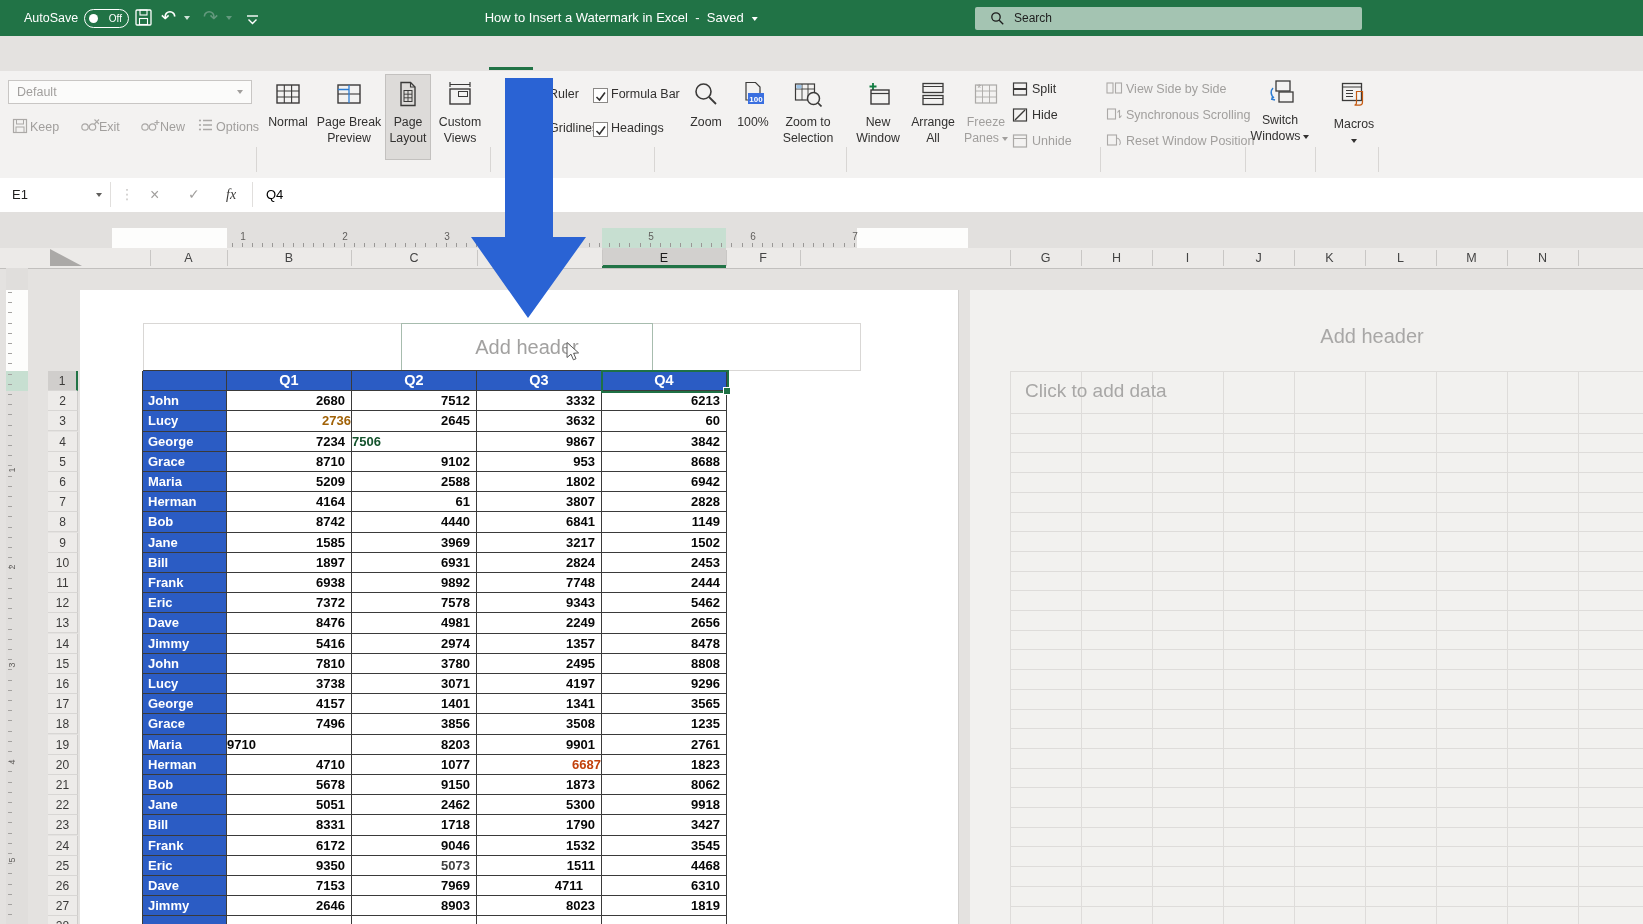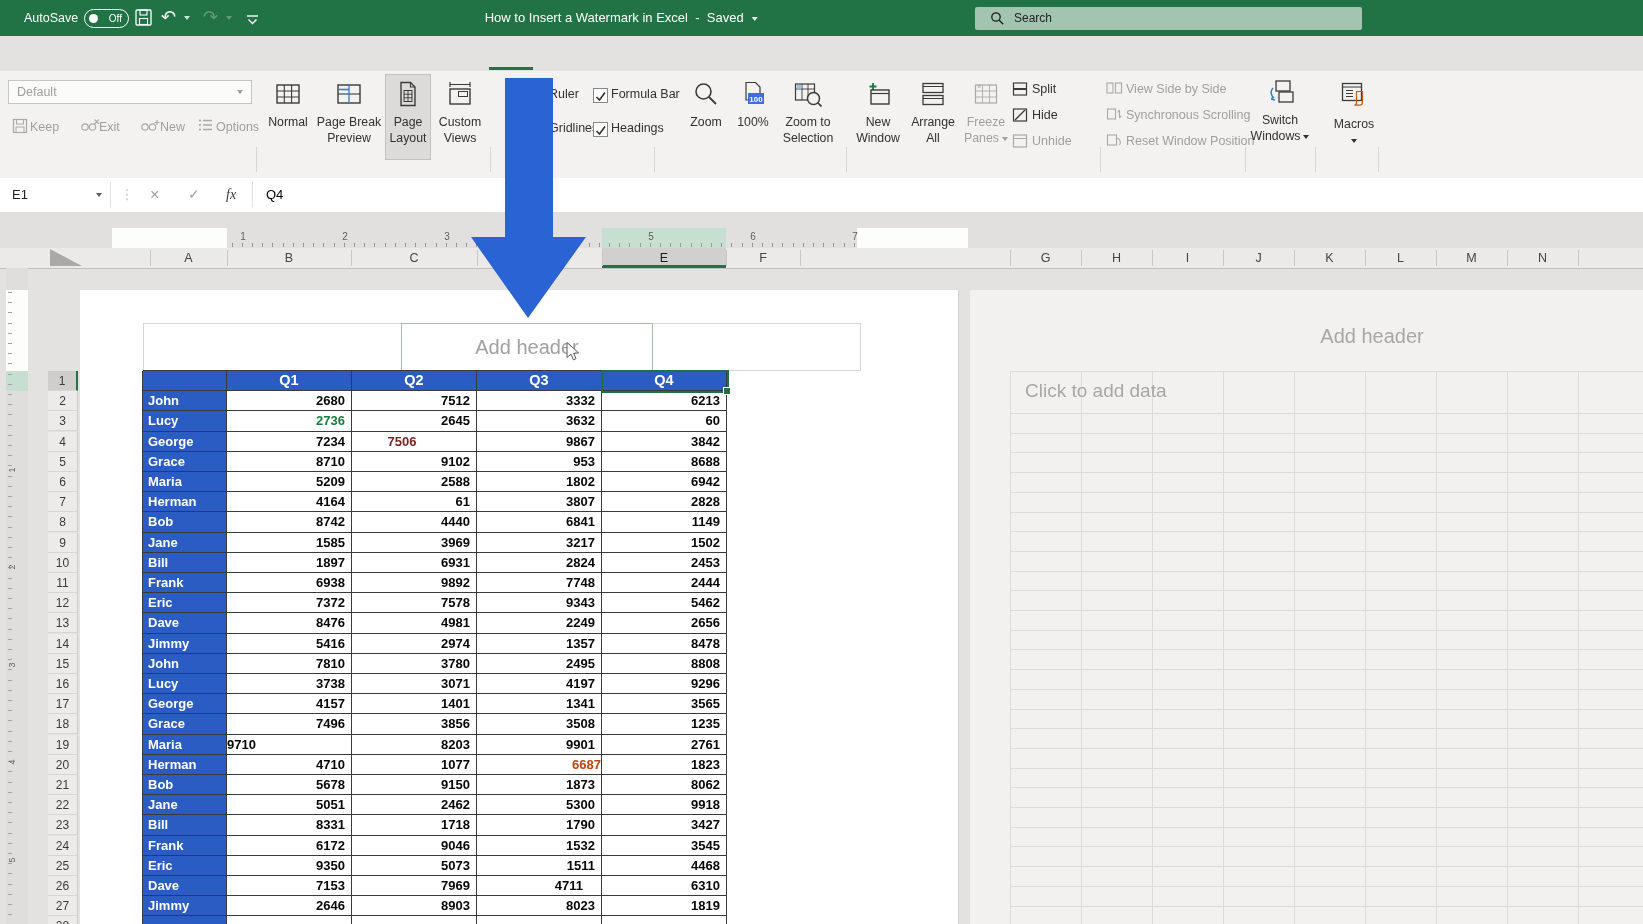--- a/index.html
+++ b/index.html
@@ -564,27 +564,27 @@
       <div style="position: absolute; left: 227px; top: 371px; width: 125px; height: 20.2px; background: rgb(43, 92, 196); border-right: 1px solid rgb(58, 58, 58); border-bottom: 1px solid rgb(58, 58, 58); box-sizing: border-box; color: rgb(255, 255, 255); font-weight: bold; font-size: 14.5px; text-align: center; line-height: 19.2px;">Q1</div>
       <div style="position: absolute; left: 352px; top: 371px; width: 125px; height: 20.2px; background: rgb(43, 92, 196); border-right: 1px solid rgb(58, 58, 58); border-bottom: 1px solid rgb(58, 58, 58); box-sizing: border-box; color: rgb(255, 255, 255); font-weight: bold; font-size: 14.5px; text-align: center; line-height: 19.2px;">Q2</div>
       <div style="position: absolute; left: 477px; top: 371px; width: 125px; height: 20.2px; background: rgb(43, 92, 196); border-right: 1px solid rgb(58, 58, 58); border-bottom: 1px solid rgb(58, 58, 58); box-sizing: border-box; color: rgb(255, 255, 255); font-weight: bold; font-size: 14.5px; text-align: center; line-height: 19.2px;">Q3</div>
       <div style="position: absolute; left: 602px; top: 371px; width: 125px; height: 20.2px; background: rgb(43, 92, 196); border-right: 1px solid rgb(58, 58, 58); border-bottom: 1px solid rgb(58, 58, 58); box-sizing: border-box; color: rgb(255, 255, 255); font-weight: bold; font-size: 14.5px; text-align: center; line-height: 19.2px;">Q4</div>
       <div style="position: absolute; left: 143px; top: 391.2px; width: 84px; height: 20.2px; background: rgb(43, 92, 196); border-right: 1px solid rgb(58, 58, 58); border-bottom: 1px solid rgb(58, 58, 58); box-sizing: border-box; color: rgb(255, 255, 255); font-weight: bold; font-size: 13px; padding-left: 5px; line-height: 19.2px;">John</div>
       <div style="position: absolute; left: 227px; top: 391.2px; width: 125px; height: 20.2px; background: rgb(255, 255, 255); border-right: 1px solid rgb(58, 58, 58); border-bottom: 1px solid rgb(58, 58, 58); box-sizing: border-box; color: rgb(6, 6, 6); font-weight: bold; font-size: 13px; text-align: right; padding-right: 6px; line-height: 19.2px;">2680</div>
       <div style="position: absolute; left: 352px; top: 391.2px; width: 125px; height: 20.2px; background: rgb(255, 255, 255); border-right: 1px solid rgb(58, 58, 58); border-bottom: 1px solid rgb(58, 58, 58); box-sizing: border-box; color: rgb(6, 6, 6); font-weight: bold; font-size: 13px; text-align: right; padding-right: 6px; line-height: 19.2px;">7512</div>
       <div style="position: absolute; left: 477px; top: 391.2px; width: 125px; height: 20.2px; background: rgb(255, 255, 255); border-right: 1px solid rgb(58, 58, 58); border-bottom: 1px solid rgb(58, 58, 58); box-sizing: border-box; color: rgb(6, 6, 6); font-weight: bold; font-size: 13px; text-align: right; padding-right: 6px; line-height: 19.2px;">3332</div>
       <div style="position: absolute; left: 602px; top: 391.2px; width: 125px; height: 20.2px; background: rgb(255, 255, 255); border-right: 1px solid rgb(58, 58, 58); border-bottom: 1px solid rgb(58, 58, 58); box-sizing: border-box; color: rgb(6, 6, 6); font-weight: bold; font-size: 13px; text-align: right; padding-right: 6px; line-height: 19.2px;">6213</div>
       <div style="position: absolute; left: 143px; top: 411.4px; width: 84px; height: 20.2px; background: rgb(43, 92, 196); border-right: 1px solid rgb(58, 58, 58); border-bottom: 1px solid rgb(58, 58, 58); box-sizing: border-box; color: rgb(255, 255, 255); font-weight: bold; font-size: 13px; padding-left: 5px; line-height: 19.2px;">Lucy</div>
-      <div style="position: absolute; left: 227px; top: 411.4px; width: 125px; height: 20.2px; background: rgb(255, 255, 255); border-right: 1px solid rgb(58, 58, 58); border-bottom: 1px solid rgb(58, 58, 58); box-sizing: border-box; color: #15803d; font-weight: bold; font-size: 13px; text-align: right; padding-right: 6px; line-height: 19.2px;">2736</div>
+      <div style="position: absolute; left: 227px; top: 411.4px; width: 125px; height: 20.2px; background: rgb(255, 255, 255); border-right: 1px solid rgb(58, 58, 58); border-bottom: 1px solid rgb(58, 58, 58); box-sizing: border-box; color: #a16207; font-weight: bold; font-size: 13px; text-align: right; line-height: 19.2px;">2736</div>
       <div style="position: absolute; left: 352px; top: 411.4px; width: 125px; height: 20.2px; background: rgb(255, 255, 255); border-right: 1px solid rgb(58, 58, 58); border-bottom: 1px solid rgb(58, 58, 58); box-sizing: border-box; color: rgb(6, 6, 6); font-weight: bold; font-size: 13px; text-align: right; padding-right: 6px; line-height: 19.2px;">2645</div>
       <div style="position: absolute; left: 477px; top: 411.4px; width: 125px; height: 20.2px; background: rgb(255, 255, 255); border-right: 1px solid rgb(58, 58, 58); border-bottom: 1px solid rgb(58, 58, 58); box-sizing: border-box; color: rgb(6, 6, 6); font-weight: bold; font-size: 13px; text-align: right; padding-right: 6px; line-height: 19.2px;">3632</div>
       <div style="position: absolute; left: 602px; top: 411.4px; width: 125px; height: 20.2px; background: rgb(255, 255, 255); border-right: 1px solid rgb(58, 58, 58); border-bottom: 1px solid rgb(58, 58, 58); box-sizing: border-box; color: rgb(6, 6, 6); font-weight: bold; font-size: 13px; text-align: right; padding-right: 6px; line-height: 19.2px;">60</div>
       <div style="position: absolute; left: 143px; top: 431.6px; width: 84px; height: 20.2px; background: rgb(43, 92, 196); border-right: 1px solid rgb(58, 58, 58); border-bottom: 1px solid rgb(58, 58, 58); box-sizing: border-box; color: rgb(255, 255, 255); font-weight: bold; font-size: 13px; padding-left: 5px; line-height: 19.2px;">George</div>
       <div style="position: absolute; left: 227px; top: 431.6px; width: 125px; height: 20.2px; background: rgb(255, 255, 255); border-right: 1px solid rgb(58, 58, 58); border-bottom: 1px solid rgb(58, 58, 58); box-sizing: border-box; color: rgb(6, 6, 6); font-weight: bold; font-size: 13px; text-align: right; padding-right: 6px; line-height: 19.2px;">7234</div>
-      <div style="position: absolute; left: 352px; top: 431.6px; width: 125px; height: 20.2px; background: rgb(255, 255, 255); border-right: 1px solid rgb(58, 58, 58); border-bottom: 1px solid rgb(58, 58, 58); box-sizing: border-box; color: #7f1d1d; font-weight: bold; font-size: 13px; text-align: center; padding-right: 24px; line-height: 19.2px;">7506</div>
+      <div style="position: absolute; left: 352px; top: 431.6px; width: 125px; height: 20.2px; background: rgb(255, 255, 255); border-right: 1px solid rgb(58, 58, 58); border-bottom: 1px solid rgb(58, 58, 58); box-sizing: border-box; color: #14532d; font-weight: bold; font-size: 13px; text-align: left; padding-right: 24px; line-height: 19.2px;">7506</div>
       <div style="position: absolute; left: 477px; top: 431.6px; width: 125px; height: 20.2px; background: rgb(255, 255, 255); border-right: 1px solid rgb(58, 58, 58); border-bottom: 1px solid rgb(58, 58, 58); box-sizing: border-box; color: rgb(6, 6, 6); font-weight: bold; font-size: 13px; text-align: right; padding-right: 6px; line-height: 19.2px;">9867</div>
       <div style="position: absolute; left: 602px; top: 431.6px; width: 125px; height: 20.2px; background: rgb(255, 255, 255); border-right: 1px solid rgb(58, 58, 58); border-bottom: 1px solid rgb(58, 58, 58); box-sizing: border-box; color: rgb(6, 6, 6); font-weight: bold; font-size: 13px; text-align: right; padding-right: 6px; line-height: 19.2px;">3842</div>
       <div style="position: absolute; left: 143px; top: 451.8px; width: 84px; height: 20.2px; background: rgb(43, 92, 196); border-right: 1px solid rgb(58, 58, 58); border-bottom: 1px solid rgb(58, 58, 58); box-sizing: border-box; color: rgb(255, 255, 255); font-weight: bold; font-size: 13px; padding-left: 5px; line-height: 19.2px;">Grace</div>
       <div style="position: absolute; left: 227px; top: 451.8px; width: 125px; height: 20.2px; background: rgb(255, 255, 255); border-right: 1px solid rgb(58, 58, 58); border-bottom: 1px solid rgb(58, 58, 58); box-sizing: border-box; color: rgb(6, 6, 6); font-weight: bold; font-size: 13px; text-align: right; padding-right: 6px; line-height: 19.2px;">8710</div>
       <div style="position: absolute; left: 352px; top: 451.8px; width: 125px; height: 20.2px; background: rgb(255, 255, 255); border-right: 1px solid rgb(58, 58, 58); border-bottom: 1px solid rgb(58, 58, 58); box-sizing: border-box; color: rgb(6, 6, 6); font-weight: bold; font-size: 13px; text-align: right; padding-right: 6px; line-height: 19.2px;">9102</div>
       <div style="position: absolute; left: 477px; top: 451.8px; width: 125px; height: 20.2px; background: rgb(255, 255, 255); border-right: 1px solid rgb(58, 58, 58); border-bottom: 1px solid rgb(58, 58, 58); box-sizing: border-box; color: rgb(6, 6, 6); font-weight: bold; font-size: 13px; text-align: right; padding-right: 6px; line-height: 19.2px;">953</div>
       <div style="position: absolute; left: 602px; top: 451.8px; width: 125px; height: 20.2px; background: rgb(255, 255, 255); border-right: 1px solid rgb(58, 58, 58); border-bottom: 1px solid rgb(58, 58, 58); box-sizing: border-box; color: rgb(6, 6, 6); font-weight: bold; font-size: 13px; text-align: right; padding-right: 6px; line-height: 19.2px;">8688</div>
       <div style="position: absolute; left: 143px; top: 472px; width: 84px; height: 20.2px; background: rgb(43, 92, 196); border-right: 1px solid rgb(58, 58, 58); border-bottom: 1px solid rgb(58, 58, 58); box-sizing: border-box; color: rgb(255, 255, 255); font-weight: bold; font-size: 13px; padding-left: 5px; line-height: 19.2px;">Maria</div>
       <div style="position: absolute; left: 227px; top: 472px; width: 125px; height: 20.2px; background: rgb(255, 255, 255); border-right: 1px solid rgb(58, 58, 58); border-bottom: 1px solid rgb(58, 58, 58); box-sizing: border-box; color: rgb(6, 6, 6); font-weight: bold; font-size: 13px; text-align: right; padding-right: 6px; line-height: 19.2px;">5209</div>
       <div style="position: absolute; left: 352px; top: 472px; width: 125px; height: 20.2px; background: rgb(255, 255, 255); border-right: 1px solid rgb(58, 58, 58); border-bottom: 1px solid rgb(58, 58, 58); box-sizing: border-box; color: rgb(6, 6, 6); font-weight: bold; font-size: 13px; text-align: right; padding-right: 6px; line-height: 19.2px;">2588</div>
@@ -675,21 +675,21 @@
       <div style="position: absolute; left: 352px; top: 815.4px; width: 125px; height: 20.2px; background: rgb(255, 255, 255); border-right: 1px solid rgb(58, 58, 58); border-bottom: 1px solid rgb(58, 58, 58); box-sizing: border-box; color: rgb(6, 6, 6); font-weight: bold; font-size: 13px; text-align: right; padding-right: 6px; line-height: 19.2px;">1718</div>
       <div style="position: absolute; left: 477px; top: 815.4px; width: 125px; height: 20.2px; background: rgb(255, 255, 255); border-right: 1px solid rgb(58, 58, 58); border-bottom: 1px solid rgb(58, 58, 58); box-sizing: border-box; color: rgb(6, 6, 6); font-weight: bold; font-size: 13px; text-align: right; padding-right: 6px; line-height: 19.2px;">1790</div>
       <div style="position: absolute; left: 602px; top: 815.4px; width: 125px; height: 20.2px; background: rgb(255, 255, 255); border-right: 1px solid rgb(58, 58, 58); border-bottom: 1px solid rgb(58, 58, 58); box-sizing: border-box; color: rgb(6, 6, 6); font-weight: bold; font-size: 13px; text-align: right; padding-right: 6px; line-height: 19.2px;">3427</div>
       <div style="position: absolute; left: 143px; top: 835.6px; width: 84px; height: 20.2px; background: rgb(43, 92, 196); border-right: 1px solid rgb(58, 58, 58); border-bottom: 1px solid rgb(58, 58, 58); box-sizing: border-box; color: rgb(255, 255, 255); font-weight: bold; font-size: 13px; padding-left: 5px; line-height: 19.2px;">Frank</div>
       <div style="position: absolute; left: 227px; top: 835.6px; width: 125px; height: 20.2px; background: rgb(255, 255, 255); border-right: 1px solid rgb(58, 58, 58); border-bottom: 1px solid rgb(58, 58, 58); box-sizing: border-box; color: rgb(6, 6, 6); font-weight: bold; font-size: 13px; text-align: right; padding-right: 6px; line-height: 19.2px; padding-left: 40px;">6172</div>
       <div style="position: absolute; left: 352px; top: 835.6px; width: 125px; height: 20.2px; background: rgb(255, 255, 255); border-right: 1px solid rgb(58, 58, 58); border-bottom: 1px solid rgb(58, 58, 58); box-sizing: border-box; color: rgb(6, 6, 6); font-weight: bold; font-size: 13px; text-align: right; padding-right: 6px; line-height: 19.2px;">9046</div>
       <div style="position: absolute; left: 477px; top: 835.6px; width: 125px; height: 20.2px; background: rgb(255, 255, 255); border-right: 1px solid rgb(58, 58, 58); border-bottom: 1px solid rgb(58, 58, 58); box-sizing: border-box; color: rgb(6, 6, 6); font-weight: bold; font-size: 13px; text-align: right; padding-right: 6px; line-height: 19.2px;">1532</div>
       <div style="position: absolute; left: 602px; top: 835.6px; width: 125px; height: 20.2px; background: rgb(255, 255, 255); border-right: 1px solid rgb(58, 58, 58); border-bottom: 1px solid rgb(58, 58, 58); box-sizing: border-box; color: rgb(6, 6, 6); font-weight: bold; font-size: 13px; text-align: right; padding-right: 6px; line-height: 19.2px;">3545</div>
       <div style="position: absolute; left: 143px; top: 855.8px; width: 84px; height: 20.2px; background: rgb(43, 92, 196); border-right: 1px solid rgb(58, 58, 58); border-bottom: 1px solid rgb(58, 58, 58); box-sizing: border-box; color: rgb(255, 255, 255); font-weight: bold; font-size: 13px; padding-left: 5px; line-height: 19.2px;">Eric</div>
       <div style="position: absolute; left: 227px; top: 855.8px; width: 125px; height: 20.2px; background: rgb(255, 255, 255); border-right: 1px solid rgb(58, 58, 58); border-bottom: 1px solid rgb(58, 58, 58); box-sizing: border-box; color: rgb(6, 6, 6); font-weight: bold; font-size: 13px; text-align: right; padding-right: 6px; line-height: 19.2px;">9350</div>
-      <div style="position: absolute; left: 352px; top: 855.8px; width: 125px; height: 20.2px; background: rgb(255, 255, 255); border-right: 1px solid rgb(58, 58, 58); border-bottom: 1px solid rgb(58, 58, 58); box-sizing: border-box; color: #000000; font-weight: bold; font-size: 13px; text-align: right; padding-right: 6px; line-height: 19.2px;">5073</div>
+      <div style="position: absolute; left: 352px; top: 855.8px; width: 125px; height: 20.2px; background: rgb(255, 255, 255); border-right: 1px solid rgb(58, 58, 58); border-bottom: 1px solid rgb(58, 58, 58); box-sizing: border-box; color: #404040; font-weight: bold; font-size: 13px; text-align: right; padding-right: 6px; line-height: 19.2px;">5073</div>
       <div style="position: absolute; left: 477px; top: 855.8px; width: 125px; height: 20.2px; background: rgb(255, 255, 255); border-right: 1px solid rgb(58, 58, 58); border-bottom: 1px solid rgb(58, 58, 58); box-sizing: border-box; color: rgb(6, 6, 6); font-weight: bold; font-size: 13px; text-align: right; padding-right: 6px; line-height: 19.2px;">1511</div>
       <div style="position: absolute; left: 602px; top: 855.8px; width: 125px; height: 20.2px; background: rgb(255, 255, 255); border-right: 1px solid rgb(58, 58, 58); border-bottom: 1px solid rgb(58, 58, 58); box-sizing: border-box; color: rgb(6, 6, 6); font-weight: bold; font-size: 13px; text-align: right; padding-right: 6px; line-height: 19.2px;">4468</div>
       <div style="position: absolute; left: 143px; top: 876px; width: 84px; height: 20.2px; background: rgb(43, 92, 196); border-right: 1px solid rgb(58, 58, 58); border-bottom: 1px solid rgb(58, 58, 58); box-sizing: border-box; color: rgb(255, 255, 255); font-weight: bold; font-size: 13px; padding-left: 5px; line-height: 19.2px;">Dave</div>
       <div style="position: absolute; left: 227px; top: 876px; width: 125px; height: 20.2px; background: rgb(255, 255, 255); border-right: 1px solid rgb(58, 58, 58); border-bottom: 1px solid rgb(58, 58, 58); box-sizing: border-box; color: rgb(6, 6, 6); font-weight: bold; font-size: 13px; text-align: right; padding-right: 6px; line-height: 19.2px;">7153</div>
       <div style="position: absolute; left: 352px; top: 876px; width: 125px; height: 20.2px; background: rgb(255, 255, 255); border-right: 1px solid rgb(58, 58, 58); border-bottom: 1px solid rgb(58, 58, 58); box-sizing: border-box; color: rgb(6, 6, 6); font-weight: bold; font-size: 13px; text-align: right; padding-right: 6px; line-height: 19.2px;">7969</div>
       <div style="position: absolute; left: 477px; top: 876px; width: 125px; height: 20.2px; background: rgb(255, 255, 255); border-right: 1px solid rgb(58, 58, 58); border-bottom: 1px solid rgb(58, 58, 58); box-sizing: border-box; color: rgb(6, 6, 6); font-weight: bold; font-size: 13px; text-align: right; padding-right: 18px; line-height: 19.2px;">4711</div>
       <div style="position: absolute; left: 602px; top: 876px; width: 125px; height: 20.2px; background: rgb(255, 255, 255); border-right: 1px solid rgb(58, 58, 58); border-bottom: 1px solid rgb(58, 58, 58); box-sizing: border-box; color: rgb(6, 6, 6); font-weight: bold; font-size: 13px; text-align: right; padding-right: 6px; line-height: 19.2px;">6310</div>
       <div style="position: absolute; left: 143px; top: 896.2px; width: 84px; height: 20.2px; background: rgb(43, 92, 196); border-right: 1px solid rgb(58, 58, 58); border-bottom: 1px solid rgb(58, 58, 58); box-sizing: border-box; color: rgb(255, 255, 255); font-weight: bold; font-size: 13px; padding-left: 5px; line-height: 19.2px;">Jimmy</div>
       <div style="position: absolute; left: 227px; top: 896.2px; width: 125px; height: 20.2px; background: rgb(255, 255, 255); border-right: 1px solid rgb(58, 58, 58); border-bottom: 1px solid rgb(58, 58, 58); box-sizing: border-box; color: rgb(6, 6, 6); font-weight: bold; font-size: 13px; text-align: right; padding-right: 6px; line-height: 19.2px;">2646</div>
       <div style="position: absolute; left: 352px; top: 896.2px; width: 125px; height: 20.2px; background: rgb(255, 255, 255); border-right: 1px solid rgb(58, 58, 58); border-bottom: 1px solid rgb(58, 58, 58); box-sizing: border-box; color: rgb(6, 6, 6); font-weight: bold; font-size: 13px; text-align: right; padding-right: 6px; line-height: 19.2px;">8903</div>

